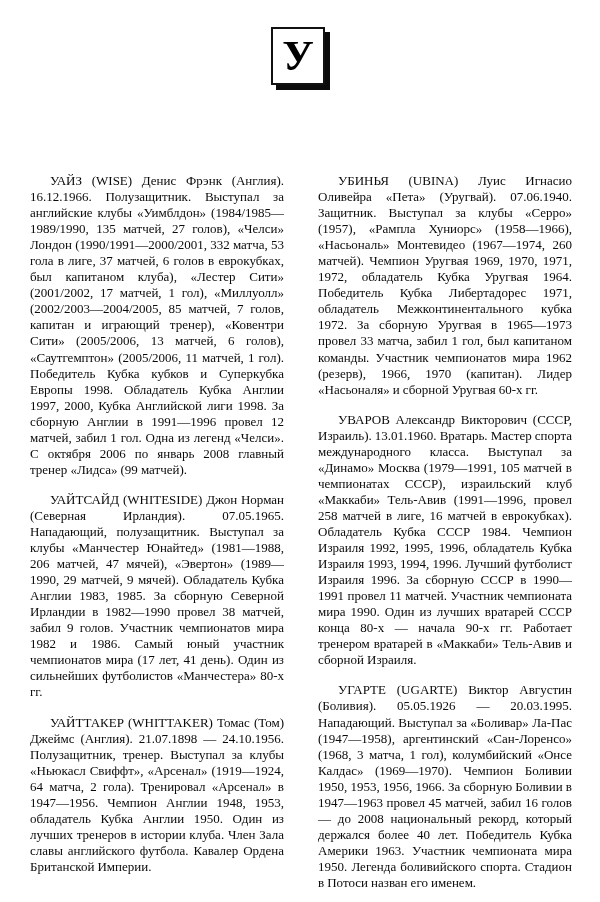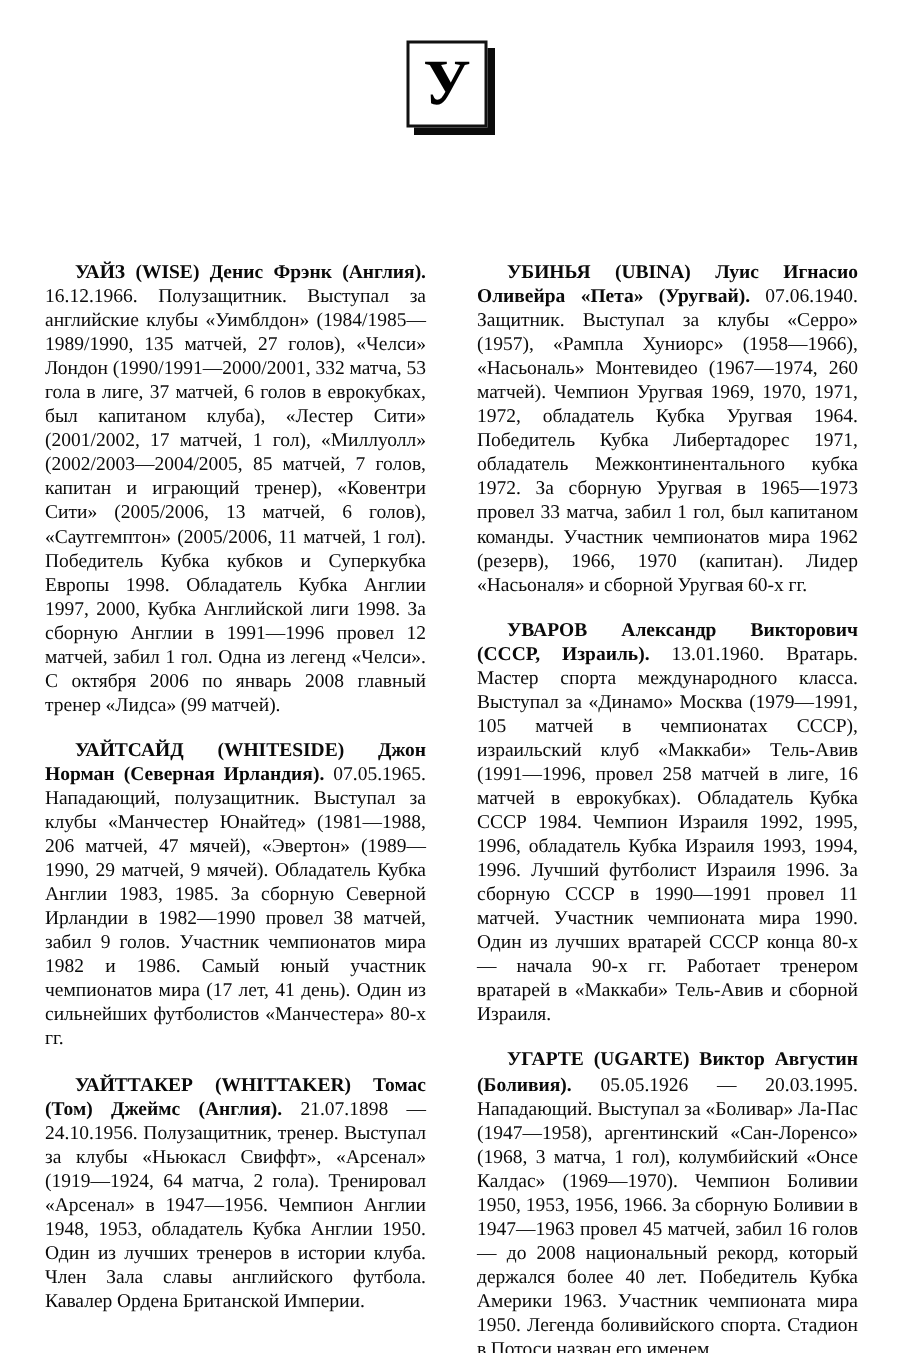--- a/index.html
+++ b/index.html
@@ -81,21 +81,21 @@
   .entry-text {
     font-size: 13.0px;
     line-height: 16.05px;
     text-align: justify;
     text-indent: 20px;
     hyphens: manual;
     -webkit-hyphens: manual;
     word-spacing: -0.2px;
   }
   .entry-text .hw {
-    font-weight: bold;
+    font-weight: normal;
     margin-top: 28px;
   }
 </style>
 </head>
 <body>
 
 <div class="page-header">
   <div class="letter-badge-wrap">
     <div class="letter-badge-shadow"></div>
     <div class="letter-badge">

